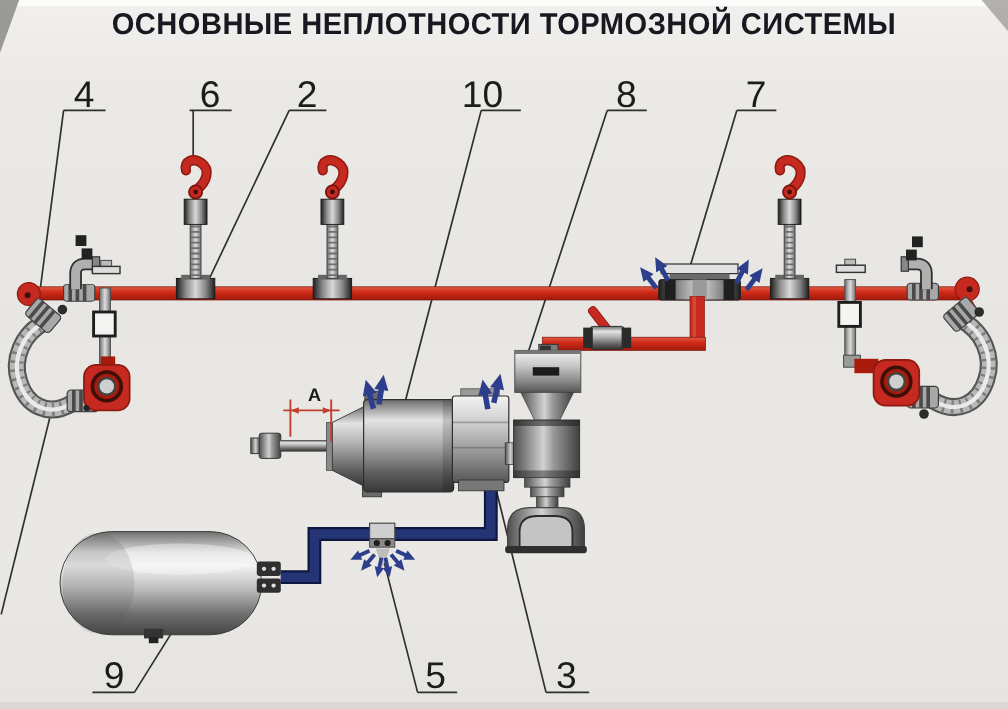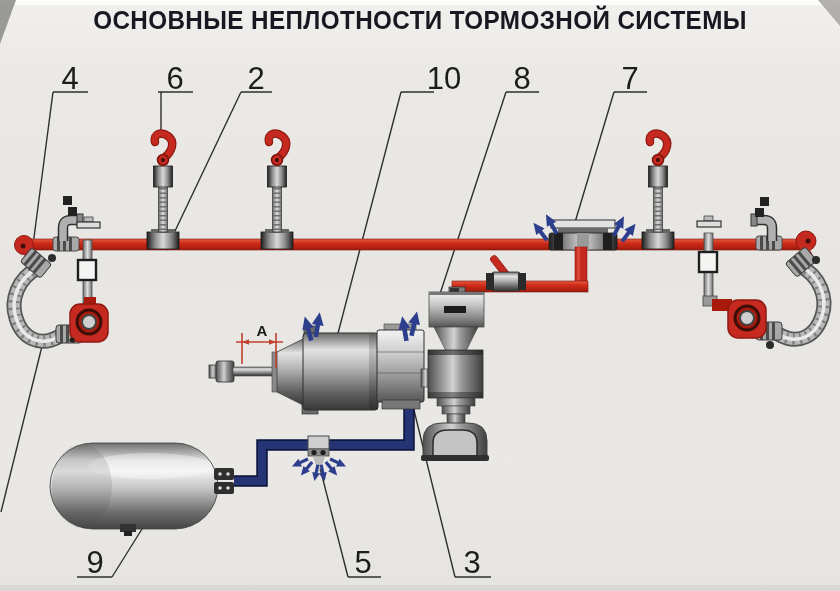--- a/index.html
+++ b/index.html
@@ -312,21 +312,21 @@
     <rect x="421" y="455" width="68" height="6" rx="2" fill="#2f2f2f"></rect>
   </g>
 
 </svg>
 
 <div class="title">ОСНОВНЫЕ НЕПЛОТНОСТИ ТОРМОЗНОЙ СИСТЕМЫ</div>
 
 <div class="callout" style="left:70px;top:80px">4</div>
 <div class="callout" style="left:175px;top:80px">6</div>
 <div class="callout" style="left:256px;top:80px">2</div>
-<div class="callout" style="left:444px;top:80px">10</div>
+<div class="callout" style="left:402px;top:80px">10</div>
 <div class="callout" style="left:522px;top:80px">8</div>
 <div class="callout" style="left:630px;top:80px">7</div>
 <div class="callout" style="left:95px;top:564px">9</div>
 <div class="callout" style="left:363px;top:564px">5</div>
 <div class="callout" style="left:472px;top:564px">3</div>
 
 <div class="dimlabel" style="left:262px;top:330px">А</div>
 
 </div>
 

